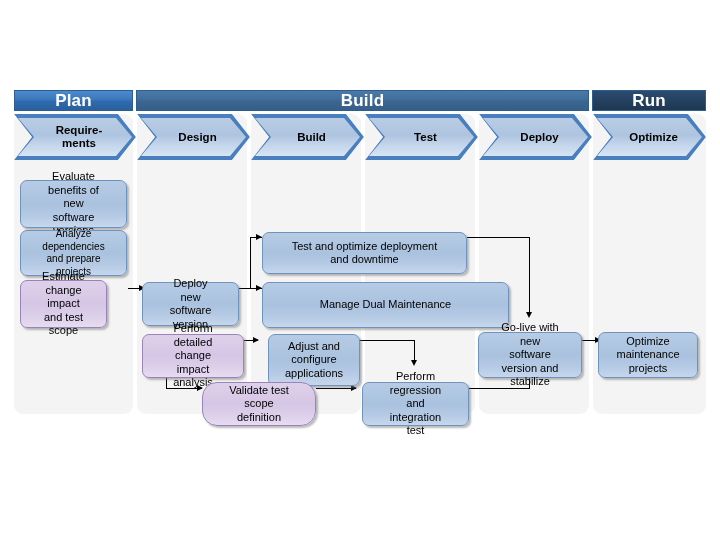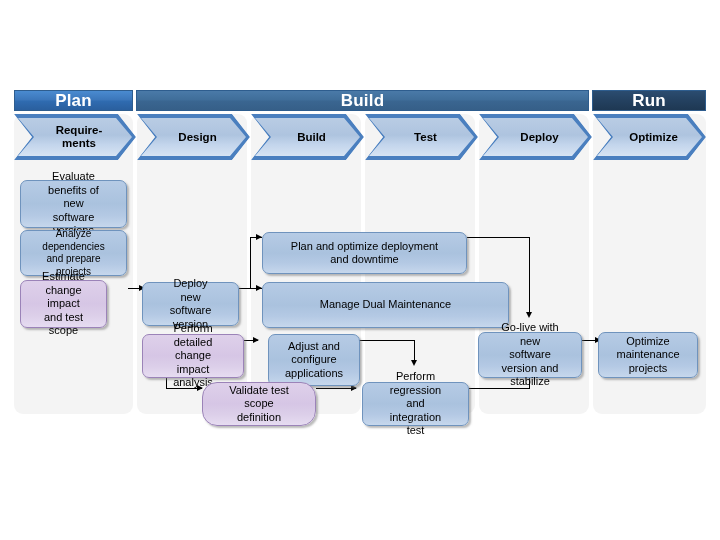--- a/index.html
+++ b/index.html
@@ -176,21 +176,21 @@
   <div class="conn h" style="left:582px;top:340px;width:18px;"></div>
   <div class="arrow right" style="left:595px;top:336.5px;"></div>
 
   <div class="node blue" style="left:20px;top:164px;width:107px;height:48px;">Evaluate benefits of new software versions</div>
   <div class="node blue" style="left:20px;top:214px;width:107px;height:46px;font-size:10px;line-height:12.5px;">Analyze dependencies and prepare projects</div>
   <div class="node purple" style="left:20px;top:264px;width:87px;height:48px;">Estimate change impact and test scope</div>
 
   <div class="node blue" style="left:142px;top:266px;width:97px;height:44px;">Deploy new software version</div>
   <div class="node purple" style="left:142px;top:318px;width:102px;height:44px;">Perform detailed change impact analysis</div>
 
-  <div class="node blue" style="left:262px;top:216px;width:205px;height:42px;">Plan and optimize deployment and downtime</div>
+  <div class="node blue" style="left:262px;top:216px;width:205px;height:42px;">Test and optimize deployment and downtime</div>
   <div class="node blue" style="left:262px;top:266px;width:247px;height:46px;">Manage Dual Maintenance</div>
   <div class="node blue" style="left:268px;top:318px;width:92px;height:52px;">Adjust and configure applications</div>
   <div class="node purple" style="left:202px;top:366px;width:114px;height:44px;border-radius:15px;">Validate test scope definition</div>
 
   <div class="node blue" style="left:362px;top:366px;width:107px;height:44px;">Perform regression and integration test</div>
 
   <div class="node blue" style="left:478px;top:316px;width:104px;height:46px;">Go-live with new software version and stabilize</div>
 
   <div class="node blue" style="left:598px;top:316px;width:100px;height:46px;">Optimize maintenance projects</div>
 

